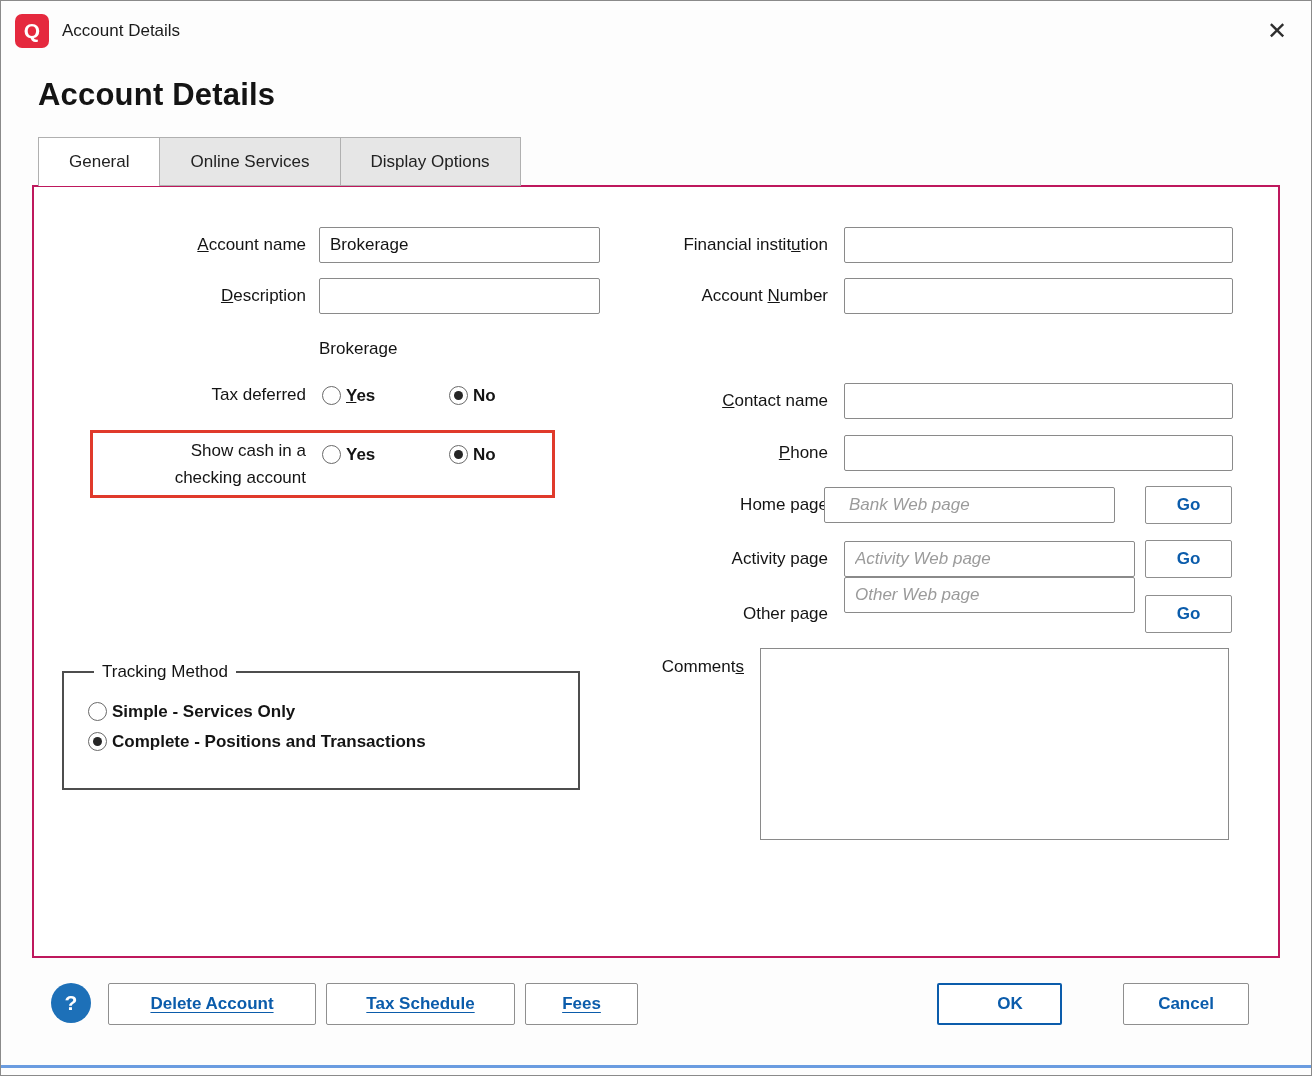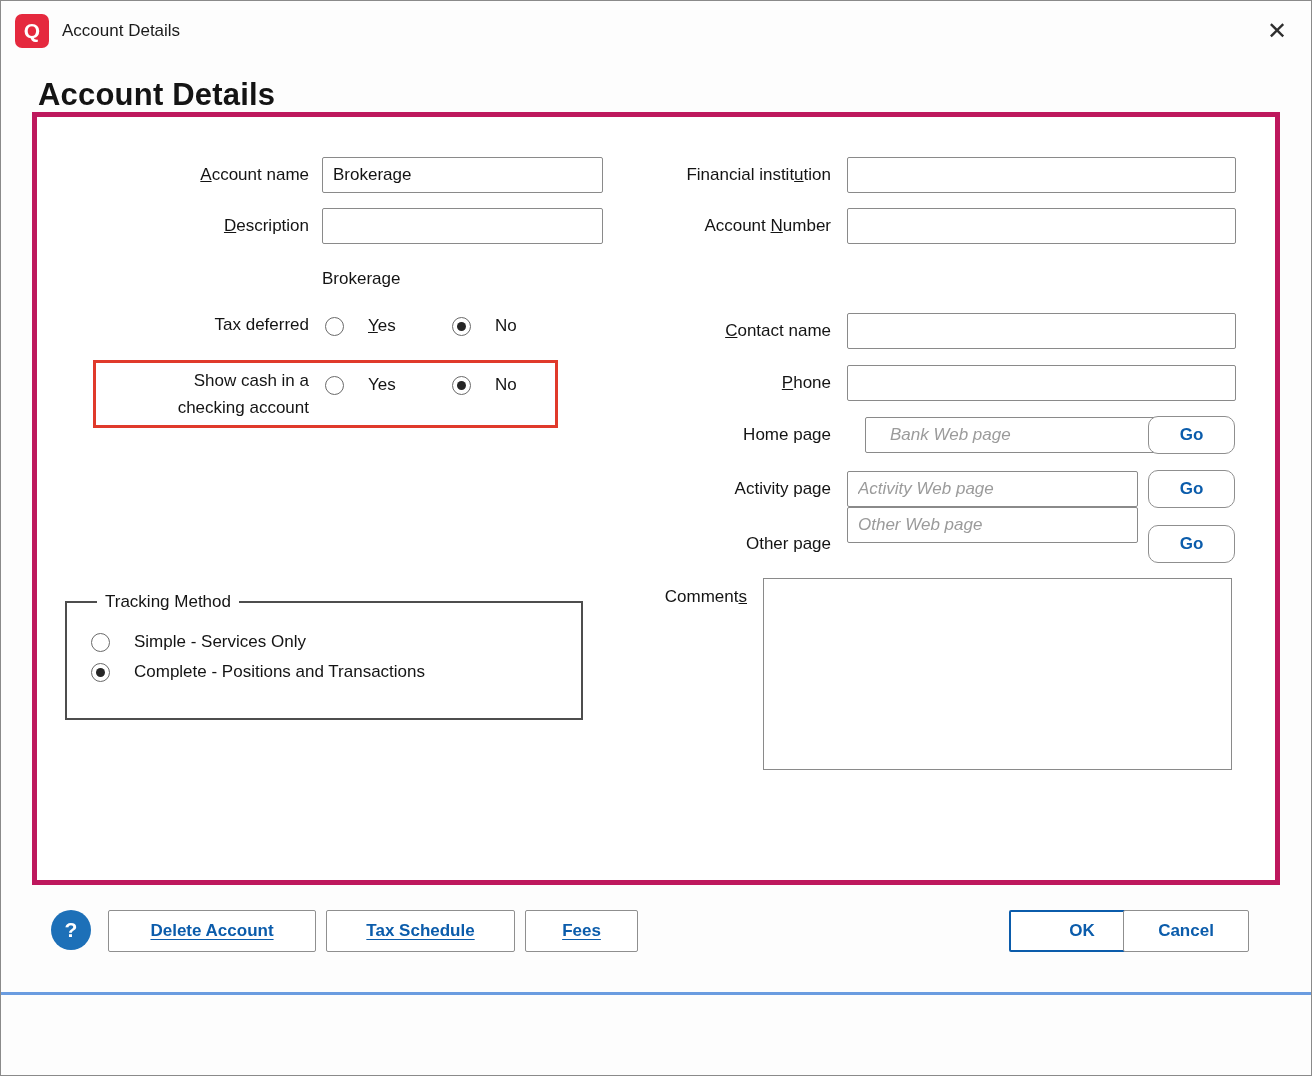--- a/index.html
+++ b/index.html
@@ -38,21 +38,21 @@
   }
   .tab:first-child { border-left:1px solid #b0b0b0; }
   .tab.active { background:#fff; position:relative; }
   .tab.active::after {
     content:''; position:absolute; left:0; right:0; bottom:-1px; height:2px; background:#fff;
   }
 
   
   .panel {
     position:relative; margin:-1px 31px 0 31px; height:773px;
-    background:#fff; border:5px solid #be185d; z-index:1;
+    background:#fff; border:2px solid #be185d; z-index:1;
   }
   .abs { position:absolute; }
   .lbl { font-size:17px; color:#141414; }
   .l-label { left:20px; width:252px; text-align:right; line-height:36px; height:36px; }
   .r-label { left:494px; width:300px; text-align:right; line-height:36px; height:36px; }
 
   .txt-input {
     border:1px solid #8a8a8a; background:#fff; height:36px; font-size:17px;
     padding:0 10px; font-family:"Liberation Sans", sans-serif; color:#141414;
     border-radius:2px; outline:none;
@@ -63,37 +63,37 @@
 
   .radio {
     width:19px; height:19px; border:1px solid #6a6a6a; border-radius:50%;
     background:#fff; display:inline-block; position:relative; flex:0 0 19px;
   }
   .radio.checked::after {
     content:''; position:absolute; inset:4px; background:#262626; border-radius:50%;
   }
   .opt-label { font-size:17px; color:#141414; }
 
-  .radio-row { display:flex; align-items:center; gap:24px; }
+  .radio-row { display:flex; gap:5px;font-weight:bold; }
 
   .highlight-box {
     left:56px; top:243px; width:465px; height:68px;
     border:3px solid #e03a2b; pointer-events:none;
   }
 
   .tracking {
     position:absolute; left:28px; top:475px; width:518px; height:128px;
     border:2px solid #4d4d4d; padding:10px 16px 0 24px;
   }
   .tracking legend { font-size:17px; color:#141414; padding:0 8px; margin-left:6px; }
   .tracking .radio-row { margin-top:10px; }
 
   .go-btn {
     border:1px solid #8f8f8f; background:#fff; color:#0b5cab; font-weight:600;
-    font-size:17px; width:87px; height:38px; border-radius:10px;
+    font-size:17px; width:87px; height:38px; border-radius:2px;
     font-family:"Liberation Sans", sans-serif; cursor:default;
   }
 
   .comments-area {
     border:1px solid #8a8a8a; background:#fff; resize:none; outline:none;
     font-family:"Liberation Sans", sans-serif; font-size:16px; padding:8px;
   }
 
   
   .footer { position:relative; height:111px; }
@@ -122,20 +122,25 @@
   <div class="titlebar">
     <div class="app-icon">
       <span>Q</span>
     </div>
     <div class="win-title">Account Details</div>
     <div class="close-btn">✕</div>
   </div>
 
   <h1 class="page-title">Account Details</h1>
 
+  <div class="tabs">
+    <div class="tab active">General</div>
+    <div class="tab">Online Services</div>
+    <div class="tab">Display Options</div>
+  </div>
 
   <div class="panel">
 
     <div class="abs lbl l-label" style="top:40px;"><u>A</u>ccount name</div>
     <input class="abs txt-input" style="left: 285px; top: 40px; width: 281px;" value="Brokerage">
 
     <div class="abs lbl l-label" style="top:91px;"><u>D</u>escription</div>
     <input class="abs txt-input" style="left: 285px; top: 91px; width: 281px;" value="">
 
     <div class="abs static-val" style="left:285px; top:149px;">Brokerage</div>
@@ -182,39 +187,39 @@
     <div class="abs lbl r-label" style="top:91px;">Account <u>N</u>umber</div>
     <input class="abs txt-input" style="left: 810px; top: 91px; width: 389px;" value="">
 
     <div class="abs lbl r-label" style="top:196px;"><u>C</u>ontact name</div>
     <input class="abs txt-input" style="left: 810px; top: 196px; width: 389px;" value="">
 
     <div class="abs lbl r-label" style="top:248px;"><u>P</u>hone</div>
     <input class="abs txt-input" style="left: 810px; top: 248px; width: 389px;" value="">
 
     <div class="abs lbl r-label" style="top:300px;">Home page</div>
-    <input class="abs txt-input" style="left: 828px; top: 300px; width: 291px; padding-left: 24px;" placeholder="Bank Web page">
+    <input class="abs txt-input" style="left: 790px; top: 300px; width: 291px; padding-left: 24px;" placeholder="Bank Web page">
     <button class="abs go-btn" style="left:1111px; top:299px;">Go</button>
 
     <div class="abs lbl r-label" style="top:354px;">Activity page</div>
     <input class="abs txt-input" style="left: 810px; top: 354px; width: 291px;" placeholder="Activity Web page">
     <button class="abs go-btn" style="left:1111px; top:353px;">Go</button>
 
     <div class="abs lbl r-label" style="top:409px;">Other page</div>
     <input class="abs txt-input" style="left: 810px; top: 390px; width: 291px;" placeholder="Other Web page">
     <button class="abs go-btn" style="left:1111px; top:408px;">Go</button>
 
     <div class="abs lbl" style="left:410px; top:465px; width:300px; text-align:right; line-height:30px;">Comment<u>s</u></div>
     <textarea class="abs comments-area" style="left: 726px; top: 461px; width: 469px; height: 192px;" value=""></textarea>
 
   </div>
 
   <div class="footer">
     <div class="help-btn">?</div>
     <button class="btn link-underline" style="left:325px; width:189px;">Tax Schedule</button>
     <button class="btn link-underline" style="left:107px; width:208px;">Delete Account</button>
     <button class="btn link-underline" style="left:524px; width:113px;">Fees</button>
-    <button class="btn primary" style="left:1008px; width:125px;padding-left:21px;">OK</button>
+    <button class="btn primary" style="left:936px; width:125px;padding-left:21px;">OK</button>
     <button class="btn" style="left:1122px; width:126px;">Cancel</button>
     <div class="bottom-accent"></div>
   </div>
 
 </div>
 
 </body></html>

